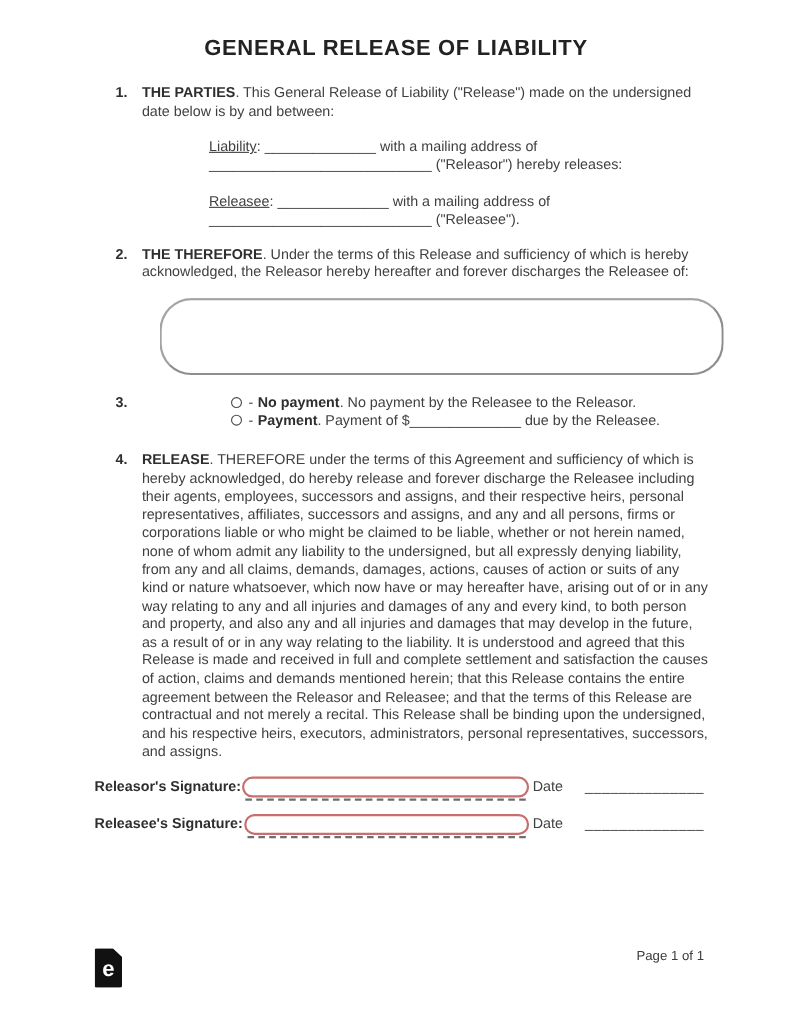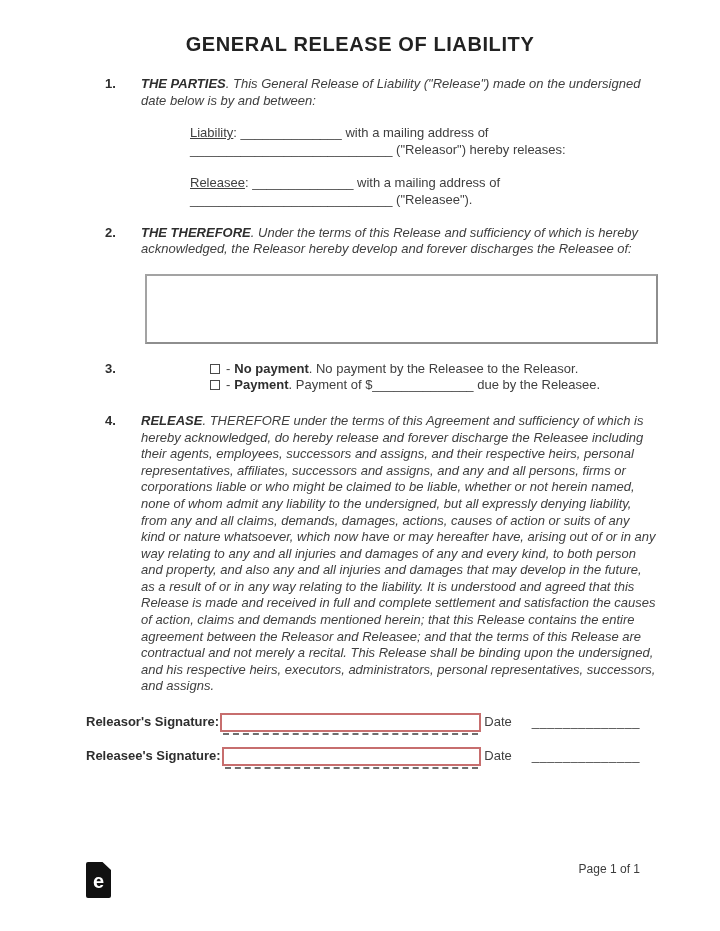--- a/index.html
+++ b/index.html
@@ -1,15 +1,15 @@
 <!DOCTYPE html>
 <html><head>
 <meta charset="utf-8">
 <style>
-  * { box-sizing: border-box; }
+  * { box-sizing: border-box; border-radius: 29px; }
   html, body { margin: 0; padding: 0; background: #ffffff; }
   body {
     width: 720px; height: 931px;
     font-family: "Liberation Sans", "DejaVu Sans", sans-serif;
     font-size: 13px; line-height: 16.6px;
     color: #404040;
     overflow: hidden;
   }
   .page { width: 720px; height: 931px; padding-top: 32px; position: relative; }
 
@@ -18,21 +18,21 @@
     text-align: center;
     font-size: 20px; line-height: 24px;
     font-weight: 700; letter-spacing: 0.6px;
     color: #222222;
   }
 
   .content { margin-left: 105px; width: 535px; }
 
   .section { position: relative; padding-left: 20px; }
   .sec-num { position: absolute; left: 0; top: 0; font-weight: 700; color: #2e2e2e; }
-  .sec-text { margin: 16px; width: 515px; font-style: italic; }
+  .sec-text { margin: 4px; width: 515px; }
   .sec-heading { font-weight: 700; color: #2e2e2e; }
 
   .s1 { margin-top: 0; }
   .party-block { margin: 16px 0 0 65px; }
   .party-label { text-decoration: underline; }
   .party-line2 { display: block; }
   .pb2 { margin-top: 17px; }
 
   .s2 { margin-top: 14px; }
   .liability-box {
@@ -98,21 +98,21 @@
       <span class="sec-num">1.</span>
       <p class="sec-text"><span class="sec-heading">THE PARTIES</span><span>. This General Release of Liability ("Release") made on the undersigned date below is by and between:</span></p>
 
       <p class="party-block"><span class="party-label">Liability</span><span>: ______________ with a mailing address of</span><span class="party-line2">____________________________ ("Releasor") hereby releases:</span></p>
 
       <p class="party-block pb2"><span class="party-label">Releasee</span><span>: ______________ with a mailing address of</span><span class="party-line2">____________________________ ("Releasee").</span></p>
     </div>
 
     <div class="section s2">
       <span class="sec-num">2.</span>
-      <p class="sec-text"><span class="sec-heading">THE THEREFORE</span><span>. Under the terms of this Release and sufficiency of which is hereby acknowledged, the Releasor hereby develop and forever discharges the Releasee of:</span></p>
+      <p class="sec-text"><span class="sec-heading">THE THEREFORE</span><span>. Under the terms of this Release and sufficiency of which is hereby acknowledged, the Releasor hereby hereafter and forever discharges the Releasee of:</span></p>
       <div class="liability-box"></div>
     </div>
 
     <div class="section s3">
       <span class="sec-num">3.</span>
 
       <div class="check-group">
         <div class="check-row">
           <span class="checkbox"></span><span class="check-dash">-</span><span class="check-bold">No payment</span><span>. No payment by the Releasee to the Releasor.</span>
         </div>

